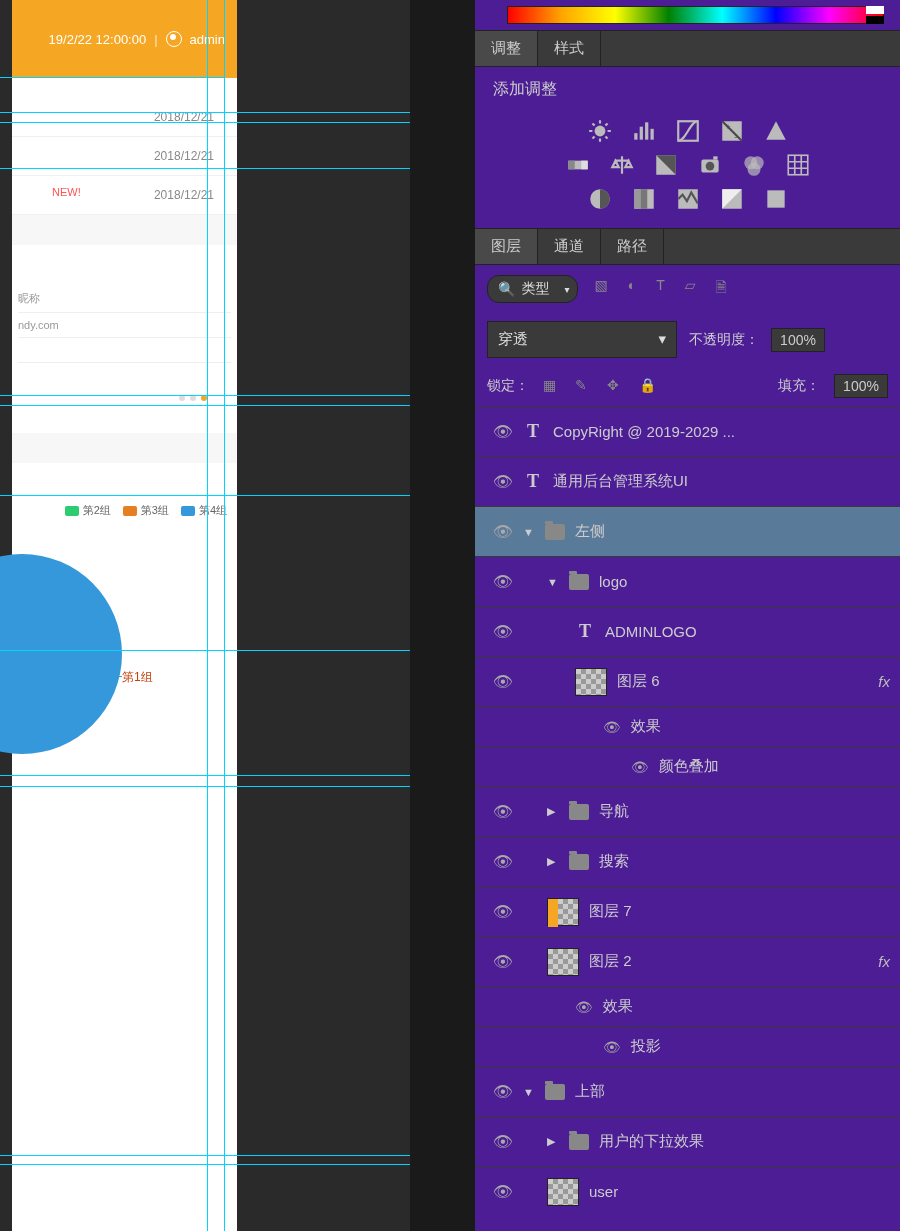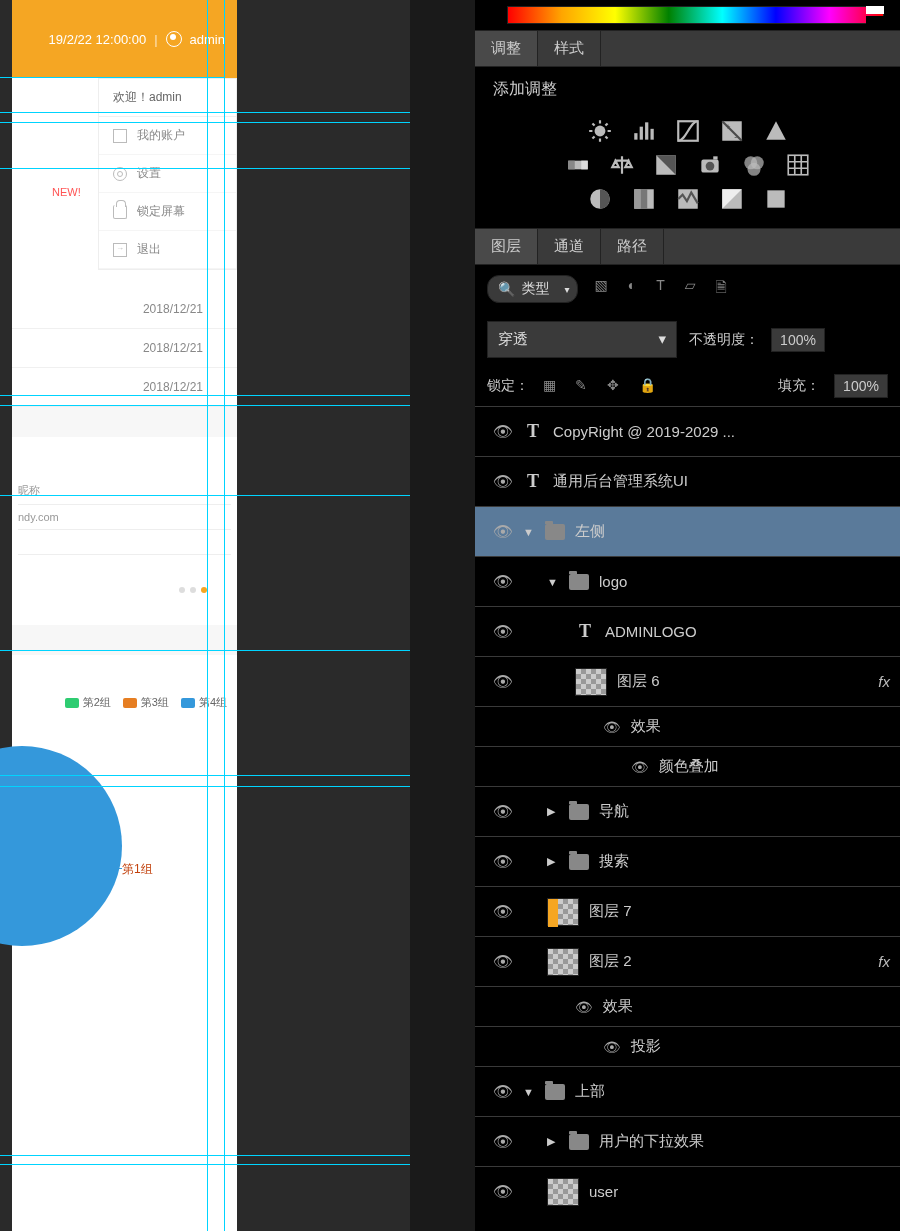--- a/index.html
+++ b/index.html
@@ -22,21 +22,21 @@
 .dropdown-item .ico.gear { border-radius: 50%; position: relative; }
 .dropdown-item .ico.gear::after { content: ''; position: absolute; width: 4px; height: 4px; border: 1px solid #bbb; border-radius: 50%; top: 3px; left: 3px; }
 .dropdown-item .ico.lock { border-radius: 2px; border-top: none; position: relative; }
 .dropdown-item .ico.lock::before { content: ''; position: absolute; width: 8px; height: 6px; border: 1px solid #bbb; border-bottom: none; border-radius: 4px 4px 0 0; top: -5px; left: 2px; }
 .dropdown-item .ico.exit { position: relative; }
 .dropdown-item .ico.exit::after { content: '→'; position: absolute; font-size: 8px; top: -1px; left: 2px; color: #bbb; }
 
 .new-badge { color: #f55; font-size: 11px; position: absolute; left: 40px; top: 186px; }
 
 .date-list { margin-top: 20px; }
-.date-row { text-align: right; padding: 12px 34px; font-size: 12px; color: #888; border-bottom: 1px solid #f0f0f0; }
+.date-row { text-align: right; padding: 12px 23px; font-size: 12px; color: #888; border-bottom: 1px solid #f0f0f0; }
 
 .gap-section { height: 30px; background: #f7f7f7; }
 
 .input-section { background: #fff; padding: 40px 6px 20px; }
 .input-line { font-size: 11px; color: #999; padding: 6px 0; border-bottom: 1px solid #eee; }
 
 .dots-section { height: 50px; display: flex; justify-content: flex-end; align-items: flex-start; padding: 12px 30px; gap: 5px; }
 .dot { width: 6px; height: 6px; border-radius: 50%; background: #ddd; display: inline-block; }
 .dot.active { background: #f5a623; }
 
@@ -45,21 +45,21 @@
 .chart-section { background: #fff; padding: 40px 10px 10px; }
 .legend { display: flex; gap: 12px; font-size: 11px; color: #666; margin-bottom: 16px; justify-content: flex-end; }
 .legend-item { display: flex; align-items: center; gap: 4px; }
 .swatch { width: 14px; height: 10px; border-radius: 2px; display: inline-block; }
 .pie-area { position: relative; height: 280px; }
 .pie { width: 200px; height: 200px; border-radius: 50%; background: #3498db; position: absolute; left: -100px; top: 20px; }
 .pie-label { position: absolute; left: 100px; top: 135px; font-size: 12px; color: #c2410c; }
 .pie-line { position: absolute; left: 80px; top: 142px; width: 20px; height: 1px; background: #3498db; }
 
 
-.ps-area { position: absolute; left: 475px; top: 0; width: 425px; height: 1231px; background: #000000; color: #ccc; font-size: 14px; }
+.ps-area { position: absolute; left: 475px; top: 0; width: 425px; height: 1231px; background: #4c1d95; color: #ccc; font-size: 14px; }
 
 .color-strip { height: 18px; background: linear-gradient(to right, red, orange, yellow, green, cyan, blue, magenta, red); margin: 6px 16px 6px 32px; border: 1px solid #222; position: relative; }
 .color-strip::before { content: ''; position: absolute; right: -1px; top: -1px; width: 18px; height: 8px; background: #fff; }
 .color-strip::after { content: ''; position: absolute; right: -1px; bottom: -1px; width: 18px; height: 8px; background: #000; }
 
 .panel-tabs { display: flex; background: #3a3a3a; border-top: 1px solid #222; border-bottom: 1px solid #222; }
 .panel-tab { padding: 8px 16px; font-size: 15px; cursor: pointer; border-right: 1px solid #222; }
 .panel-tab.active { background: #494949; }
 
 .adj-title { padding: 12px 18px; font-size: 16px; }
@@ -105,39 +105,20 @@
 
 <div class="left-canvas">
   <div class="mockup">
     <div class="orange-header">
       <span>19/2/22 12:00:00</span>
       <span class="divider">|</span>
       <span class="user-icon"></span>
       <span>admin</span>
     </div>
 
-    <div class="dropdown-panel">
-      <div class="dropdown-title">欢迎！admin</div>
-      <div class="dropdown-item">
-          <span class="ico"></span>
-          <span>我的账户</span>
-        </div>
-      <div class="dropdown-item">
-          <span class="ico gear"></span>
-          <span>设置</span>
-        </div>
-      <div class="dropdown-item">
-          <span class="ico lock"></span>
-          <span>锁定屏幕</span>
-        </div>
-      <div class="dropdown-item">
-          <span class="ico exit"></span>
-          <span>退出</span>
-        </div>
-    </div>
 
     <span class="new-badge">NEW!</span>
 
     <div class="date-list">
       <div class="date-row">2018/12/21</div>
       <div class="date-row">2018/12/21</div>
       <div class="date-row">2018/12/21</div>
     </div>
 
     <div class="gap-section"></div>

